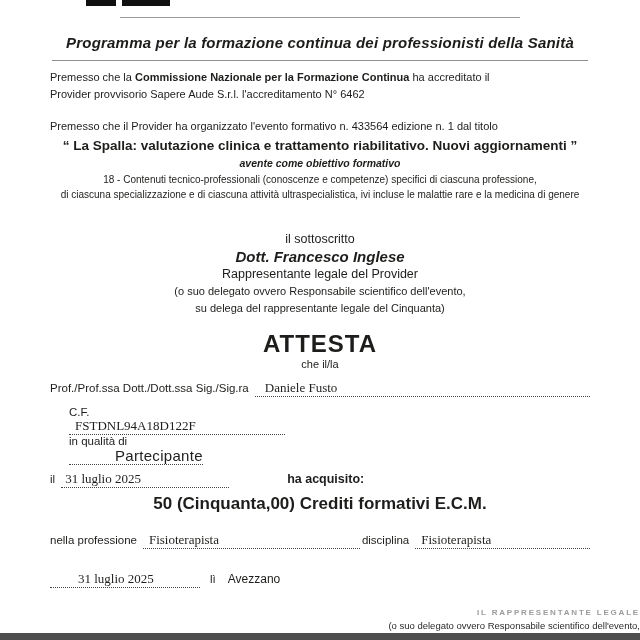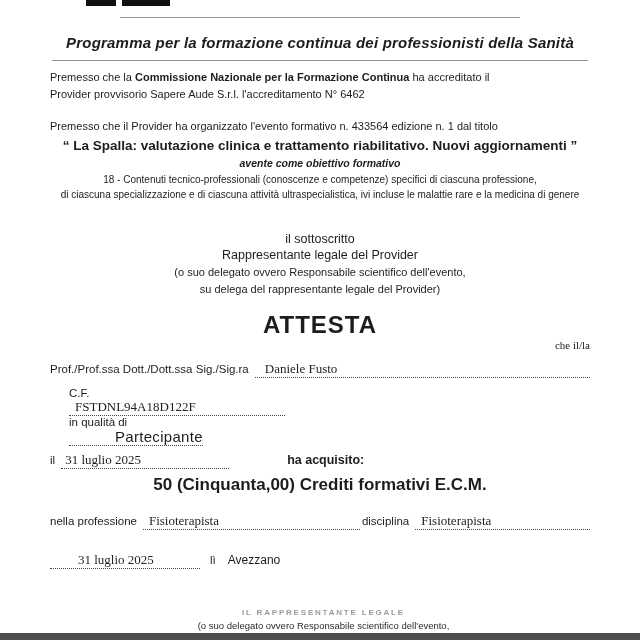--- a/index.html
+++ b/index.html
@@ -31,21 +31,21 @@
   .event-title { margin-top: 6px; font-size: 13.5px; font-weight: bold; text-align: center; }
   .objective-label { margin-top: 4px; font-size: 10.5px; font-weight: bold; font-style: italic; text-align: center; }
   .objective-text { margin: 4px -14px 0; font-size: 10px; text-align: center; line-height: 1.45; }
 
   .sottoscritto { margin-top: 30px; font-size: 12.5px; text-align: center; }
   .signatory-name { margin-top: 2px; font-size: 15px; font-weight: bold; font-style: italic; text-align: center; }
   .signatory-role { margin-top: 2px; font-size: 12.5px; text-align: center; }
   .signatory-note { margin-top: 2px; font-size: 11px; text-align: center; line-height: 1.5; }
 
   .attesta { margin-top: 14px; font-size: 24px; font-weight: bold; text-align: center; letter-spacing: 1px; }
-  .che { font-size: 11px; text-align: right; font-family: Liberation Serif, serif; }
+  .che { font-size: 11px; text-align: center; }
 
   .form-row { display: flex; align-items: baseline; font-size: 11.5px; white-space: nowrap; }
   .fill { border-bottom: 1px dotted #444; text-align: left; min-height: 14px; }
   .serif { font-family: "Liberation Serif", serif; font-size: 13px; }
 
   .row-name { margin-top: 10px; }
   .row-name .fill { flex: 1; margin-left: 6px; padding-left: 10px; }
 
   .row-cf { margin-top: 9px; flex-direction: column; }
   .fill-cf { width: 216px; margin-left: 6px; padding-left: 6px; }
@@ -63,21 +63,21 @@
   .row-prof { margin-top: 18px; }
   .fill-prof1 { flex: 1.25; margin-left: 6px; padding-left: 6px; }
   .disc-label { margin-left: 2px; }
   .fill-prof2 { flex: 1; margin-left: 6px; padding-left: 6px; }
 
   .row-issue { margin-top: 22px; }
   .fill-issue { width: 150px; padding-left: 28px; }
   .li-label { margin-left: 10px; }
   .place-value { margin-left: 12px; font-family: "Liberation Sans", sans-serif; font-size: 12px; }
 
-  .footer { position: absolute; left: 7px; right: 0; bottom: 9px; text-align: center; }
+  .footer { position: absolute; left: 7px; right: 0; bottom: 9px; text-align: right; }
   .footer-role { font-size: 8px; font-weight: bold; letter-spacing: 1.8px; color: #9b9b9b; }
   .footer-note { margin-top: 3px; font-size: 9.5px; color: #2a2a2a; }
   .bottom-bar { position: absolute; left: 0; bottom: 0; width: 100%; height: 7px; background: #4e4e4e; }
 </style>
 </head>
 <body>
 
 <div class="page">
 
   <div class="logo-bar logo-bar-1"></div>
@@ -90,22 +90,23 @@
     <div class="title-rule"></div>
 
     <p class="accreditation"><span>Premesso che la </span><strong>Commissione Nazionale per la Formazione Continua</strong><span> ha accreditato il</span><br><span>Provider provvisorio Sapere Aude S.r.l.  l'accreditamento N° 6462</span></p>
 
     <p class="premise">Premesso che il Provider ha organizzato l'evento formativo n. 433564 edizione n. 1 dal titolo</p>
     <p class="event-title">“ La Spalla: valutazione clinica e trattamento riabilitativo. Nuovi aggiornamenti ”</p>
     <p class="objective-label">avente come obiettivo formativo</p>
     <p class="objective-text"><span>18 - Contenuti tecnico-professionali (conoscenze e competenze) specifici di ciascuna professione,</span><br><span>di ciascuna specializzazione e di ciascuna attività ultraspecialistica, ivi incluse le malattie rare e la medicina di genere</span></p>
 
     <p class="sottoscritto">il sottoscritto</p>
+    <p class="signatory-name">Dott. Francesco Inglese</p>
     <p class="signatory-role">Rappresentante legale del Provider</p>
-    <p class="signatory-note"><span>(o suo delegato ovvero Responsabile scientifico dell'evento,</span><br><span>su delega del rappresentante legale del Provider)</span></p>
+    <p class="signatory-note"><span>(o suo delegato ovvero Responsabile scientifico dell'evento,</span><br><span>su delega del rappresentante legale del Cinquanta)</span></p>
 
     <p class="attesta">ATTESTA</p>
     <p class="che">che il/la</p>
 
     <div class="form-row row-name">
       <span class="label">Prof./Prof.ssa Dott./Dott.ssa Sig./Sig.ra</span>
       <span class="fill"><span class="serif">Daniele Fusto</span></span>
     </div>
 
     <div class="form-row row-cf">

